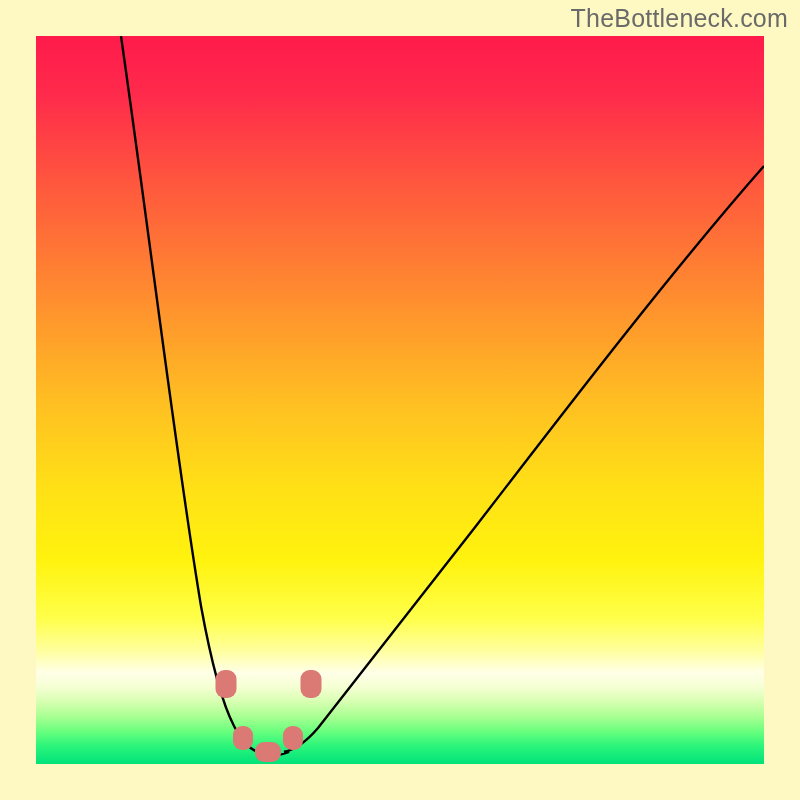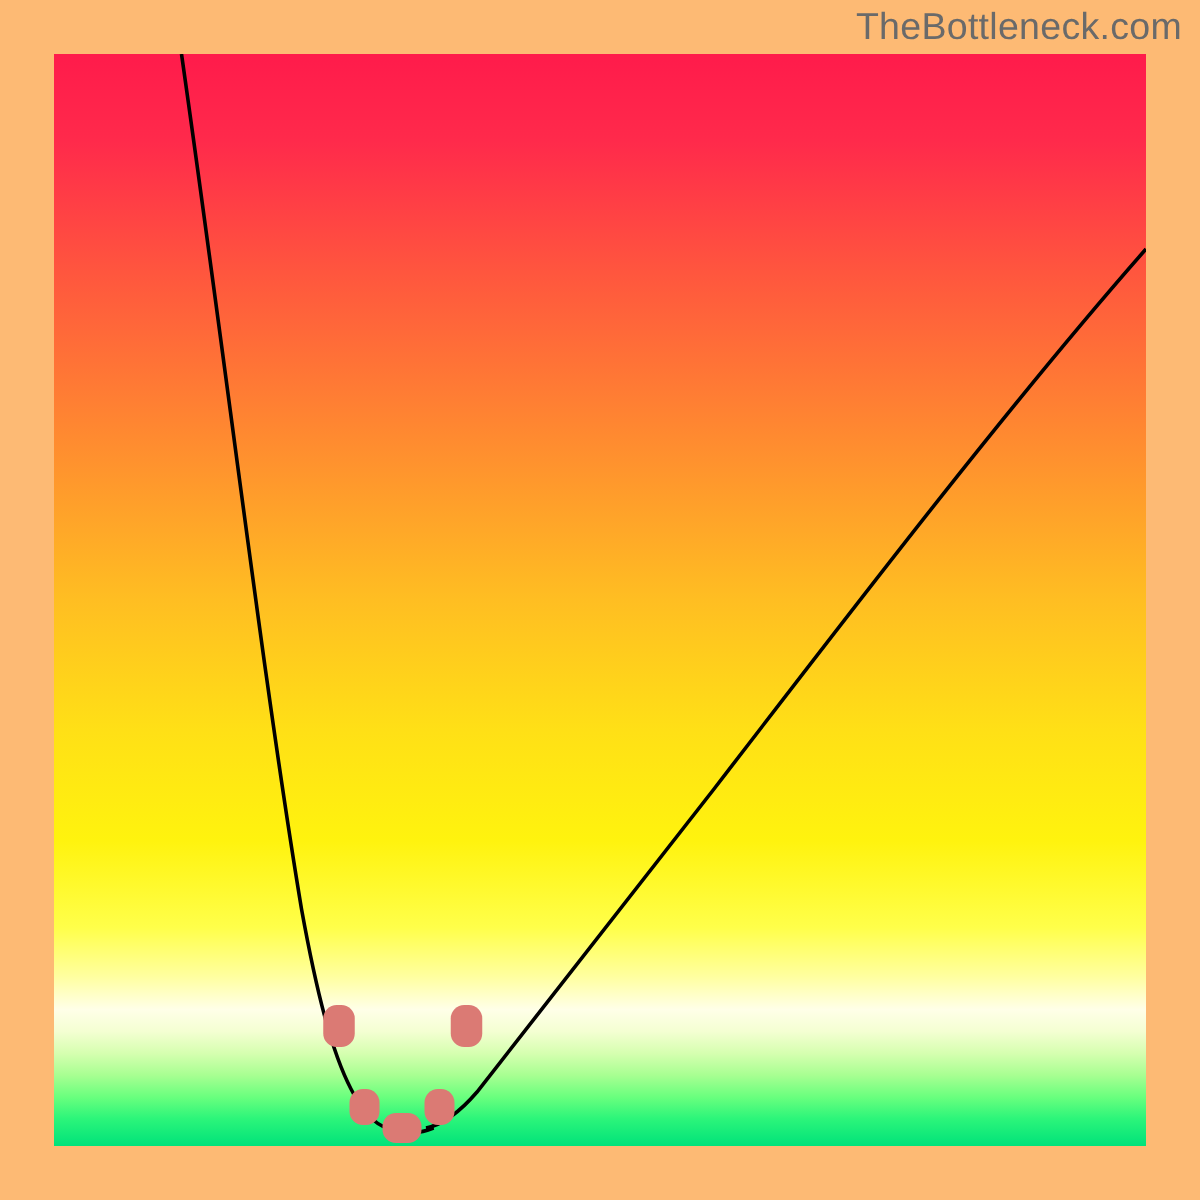--- a/index.html
+++ b/index.html
@@ -3,21 +3,21 @@
 <meta charset="utf-8">
 <style>
   * { margin: 0; padding: 0; box-sizing: border-box; }
   html, body { width: 800px; height: 800px; overflow: hidden; }
   body { background: #000; position: relative; font-family: Arial, Helvetica, sans-serif; }
 
   .outer {
     position: absolute;
     top: 0; left: 0;
     width: 800px; height: 800px;
-    background: #fdba74;
+    background: #fef9c3;
   }
 
   .watermark {
     position: absolute;
     top: 4px;
     right: 12px;
     font-size: 25px;
     color: #6a6a6a;
     font-weight: 400;
     letter-spacing: 0.2px;

